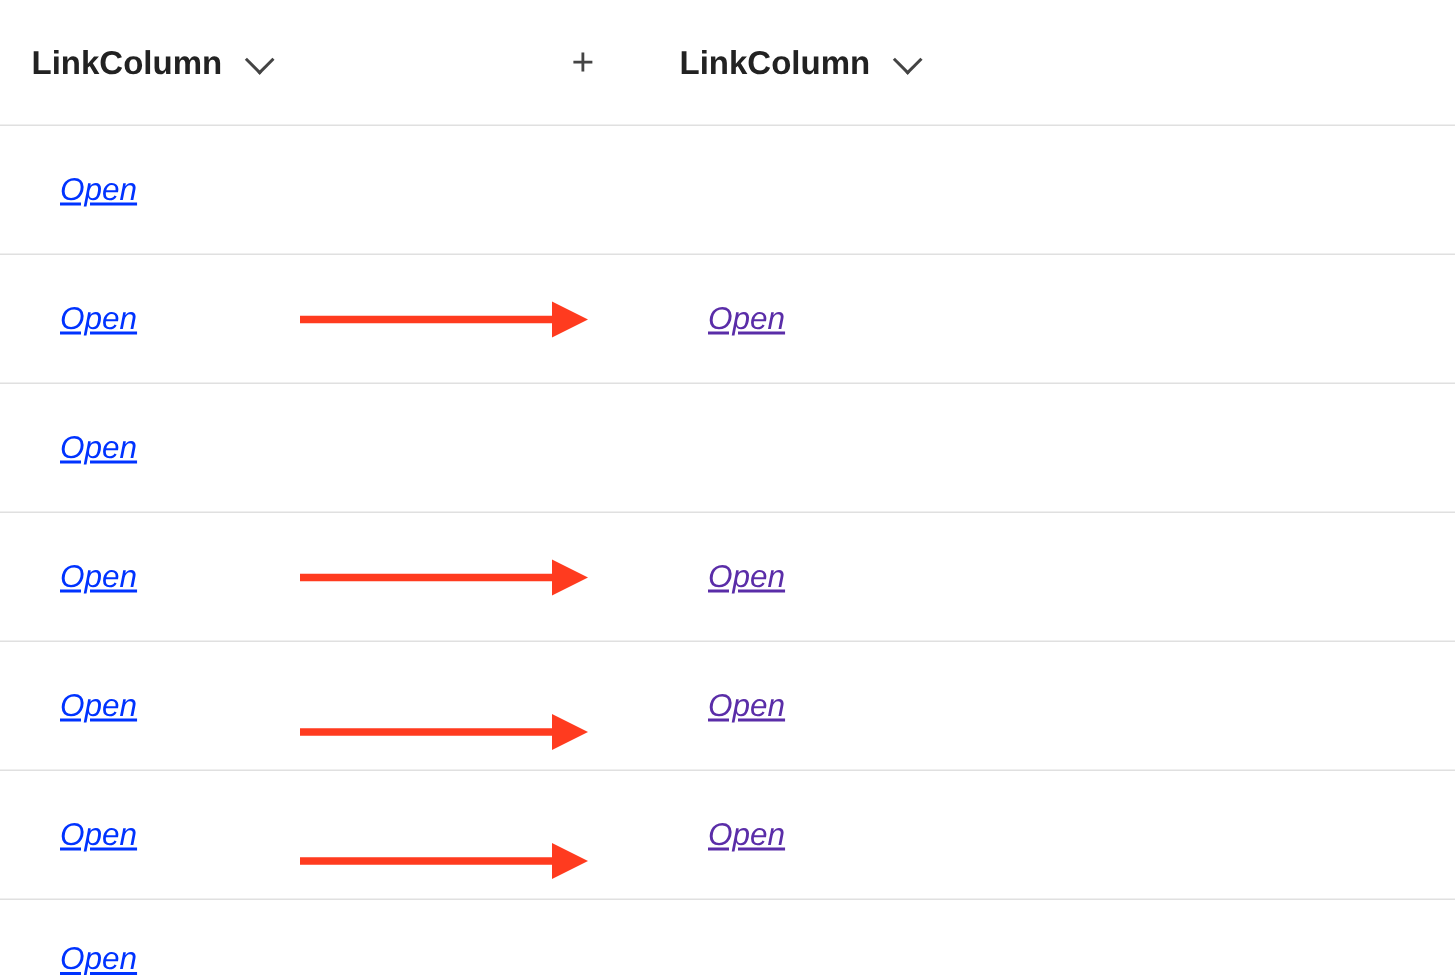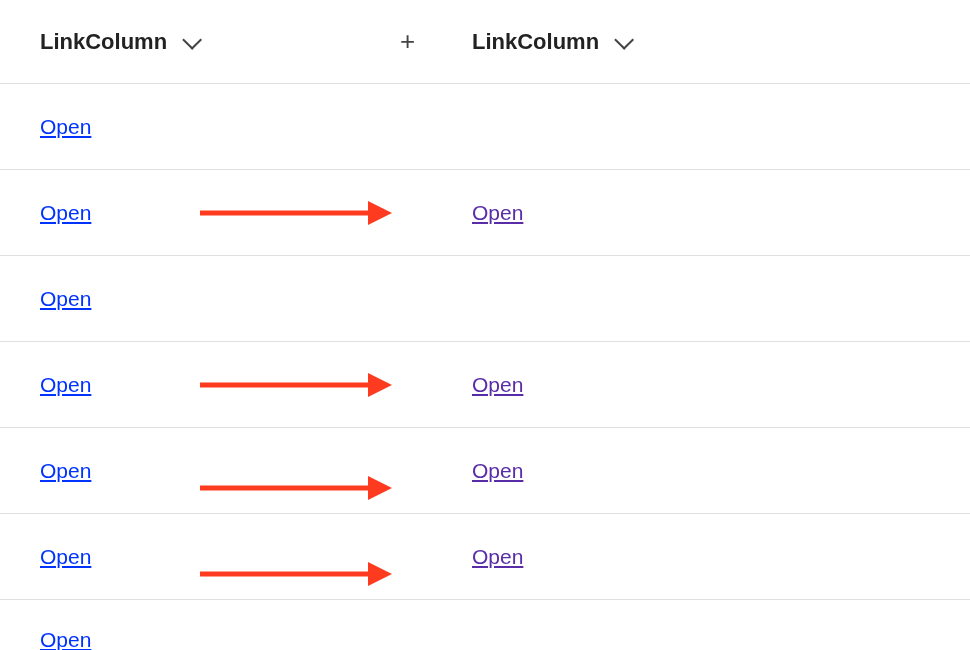--- a/index.html
+++ b/index.html
@@ -7,21 +7,21 @@
       font-family: "Segoe UI", -apple-system, BlinkMacSystemFont, sans-serif;
       background: #fff;
       width: 970px;
       height: 650px;
       overflow: hidden;
     }
     .header-row {
       display: flex;
       height: 84px;
       border-bottom: 1px solid #e0e0e0;
-      padding: 0 40px;
+      padding: 0 21px;
     }
     .col-header {
       display: flex;
       align-items: center;
       font-size: 22px;
       font-weight: 600;
       color: #222;
       cursor: pointer;
     }
     .col1-hdr { width: 360px; }
@@ -55,20 +55,21 @@
       padding: 0 40px;
       position: relative;
     }
     .data-row.last { border-bottom: none; height: 52px; align-items: flex-end; padding-bottom: 0; }
     .cell1 { width: 360px; }
     .spacer { width: 72px; }
     .cell2 { }
     a.link {
       font-size: 21px;
       text-decoration: underline;
+      font-style: italic;
     }
     a.link.blue { color: #0033ff; }
     a.link.purple { color: #5a2da8; }
     .arrow {
       position: absolute;
       left: 200px;
       width: 192px;
       height: 24px;
       pointer-events: none;
     }

